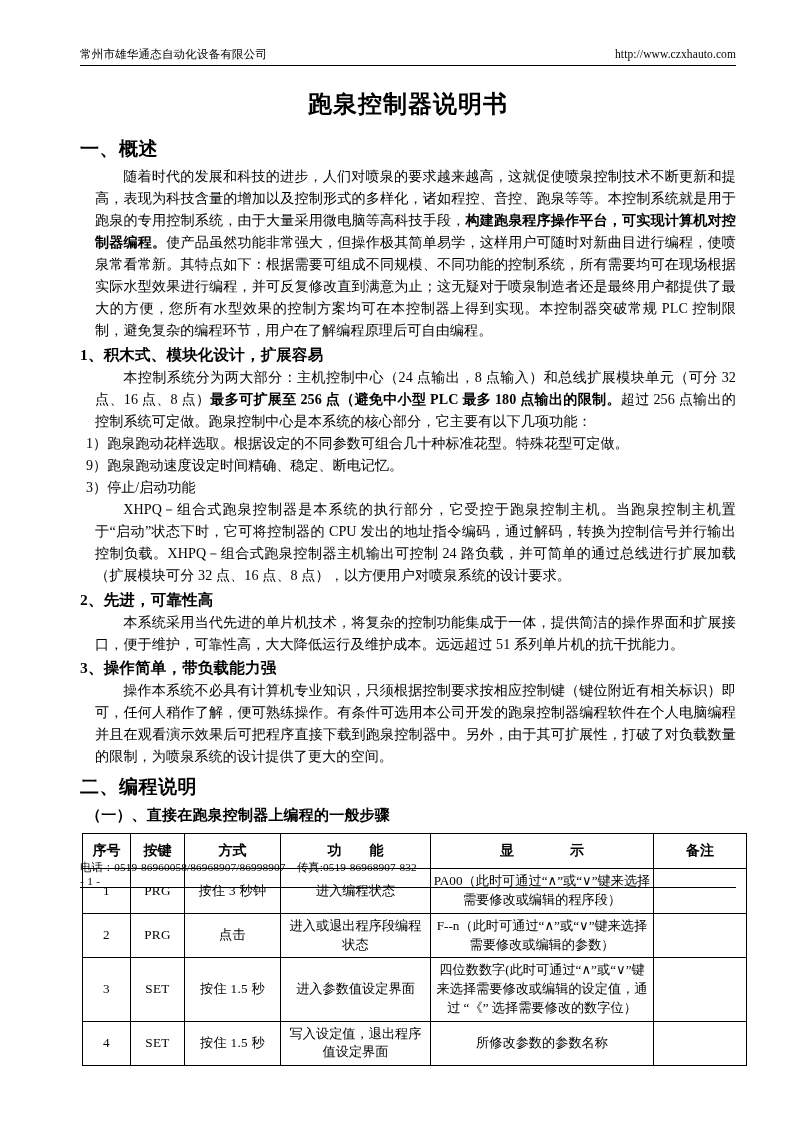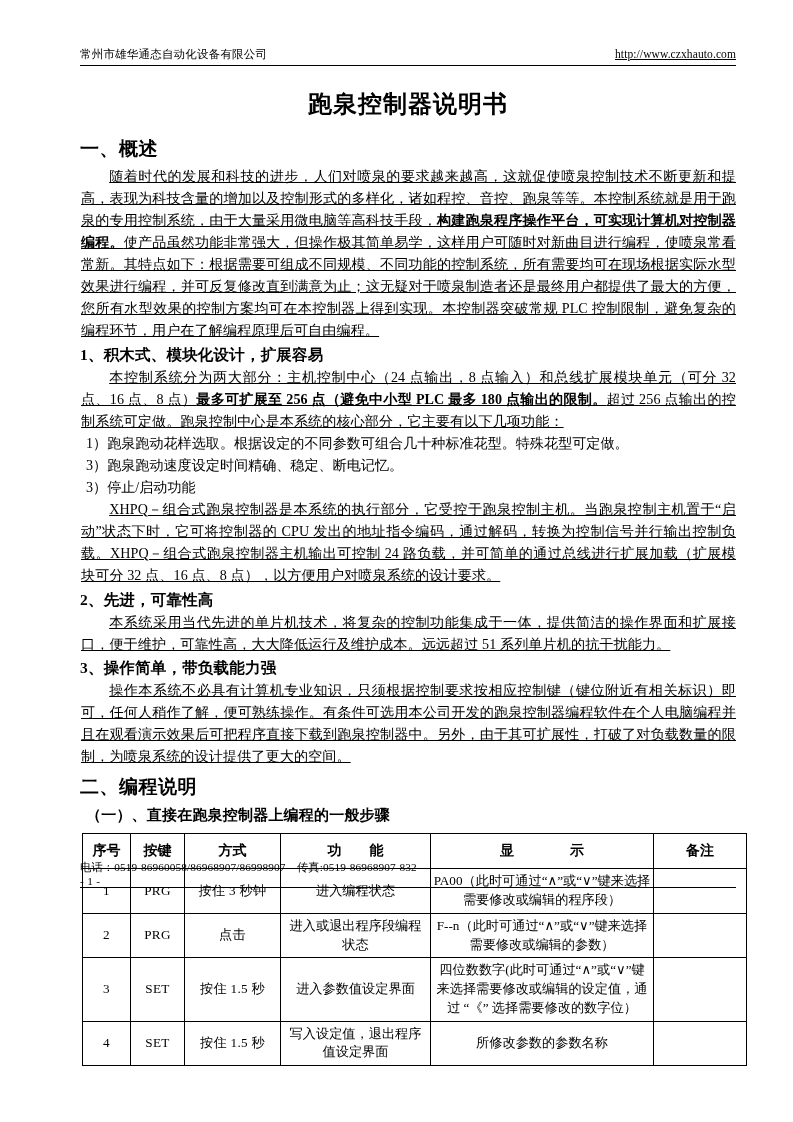--- a/index.html
+++ b/index.html
@@ -31,21 +31,20 @@
     justify-content: space-between;
     align-items: flex-end;
     font-size: 11.5px;
     line-height: 1.2;
     padding-bottom: 3px;
     border-bottom: 1.6px solid #000;
     margin-bottom: 14px;
   }
   .run-head .company { letter-spacing: 0.2px; }
   .run-head .url {
-    text-decoration: underline;
     letter-spacing: 0.1px;
     text-align: right;
   }
 
   
   .doc-title {
     text-align: center;
     font-size: 24px;
     font-weight: bold;
     letter-spacing: 1px;
@@ -69,26 +68,25 @@
     font-size: 15px;
     font-weight: bold;
     margin: 6px 0 8px 6px;
     letter-spacing: 0.2px;
   }
 
   
   p.body {
     font-size: 14.1px;
     line-height: 1.56;
-    margin: 0 0 0 1px;
+    margin: 0 0 0 15px;
     text-align: justify;
     text-justify: inter-ideograph;
     text-indent: 2em;
     letter-spacing: 0.1px;
-    text-decoration: underline;
   }
   p.item {
     font-size: 14.1px;
     line-height: 1.56;
     margin: 0;
     text-indent: 0;
     padding-left: 6px;
   }
   b.bold { font-weight: bold; }
 
@@ -163,21 +161,21 @@
 
   <h1 class="sect">一、概述</h1>
 
   <p class="body"><span>随着时代的发展和科技的进步，人们对喷泉的要求越来越高，这就促使喷泉控制技术不断更新和提高，表现为科技含量的增加以及控制形式的多样化，诸如程控、音控、跑泉等等。本控制系统就是用于跑泉的专用控制系统，由于大量采用微电脑等高科技手段，</span><b class="bold">构建跑泉程序操作平台，可实现计算机对控制器编程。</b><span>使产品虽然功能非常强大，但操作极其简单易学，这样用户可随时对新曲目进行编程，使喷泉常看常新。其特点如下：根据需要可组成不同规模、不同功能的控制系统，所有需要均可在现场根据实际水型效果进行编程，并可反复修改直到满意为止；这无疑对于喷泉制造者还是最终用户都提供了最大的方便，您所有水型效果的控制方案均可在本控制器上得到实现。本控制器突破常规 PLC 控制限制，避免复杂的编程环节，用户在了解编程原理后可自由编程。</span></p>
 
   <h2 class="sub">1、积木式、模块化设计，扩展容易</h2>
 
   <p class="body"><span>本控制系统分为两大部分：主机控制中心（24 点输出，8 点输入）和总线扩展模块单元（可分 32 点、16 点、8 点）</span><b class="bold">最多可扩展至 256 点（避免中小型 PLC 最多 180 点输出的限制。</b><span>超过 256 点输出的控制系统可定做。跑泉控制中心是本系统的核心部分，它主要有以下几项功能：</span></p>
 
   <p class="item">1）跑泉跑动花样选取。根据设定的不同参数可组合几十种标准花型。特殊花型可定做。</p>
-  <p class="item">3）跑泉跑动速度设定时间精确、稳定、断电记忆。</p>
+  <p class="item">9）跑泉跑动速度设定时间精确、稳定、断电记忆。</p>
   <p class="item">3）停止/启动功能</p>
 
   <p class="body">XHPQ－组合式跑泉控制器是本系统的执行部分，它受控于跑泉控制主机。当跑泉控制主机置于“启动”状态下时，它可将控制器的 CPU 发出的地址指令编码，通过解码，转换为控制信号并行输出控制负载。XHPQ－组合式跑泉控制器主机输出可控制 24 路负载，并可简单的通过总线进行扩展加载（扩展模块可分 32 点、16 点、8 点），以方便用户对喷泉系统的设计要求。</p>
 
   <h2 class="sub">2、先进，可靠性高</h2>
   <p class="body">本系统采用当代先进的单片机技术，将复杂的控制功能集成于一体，提供简洁的操作界面和扩展接口，便于维护，可靠性高，大大降低运行及维护成本。远远超过 51 系列单片机的抗干扰能力。</p>
 
   <h2 class="sub">3、操作简单，带负载能力强</h2>
   <p class="body">操作本系统不必具有计算机专业知识，只须根据控制要求按相应控制键（键位附近有相关标识）即可，任何人稍作了解，便可熟练操作。有条件可选用本公司开发的跑泉控制器编程软件在个人电脑编程并且在观看演示效果后可把程序直接下载到跑泉控制器中。另外，由于其可扩展性，打破了对负载数量的限制，为喷泉系统的设计提供了更大的空间。</p>
 

